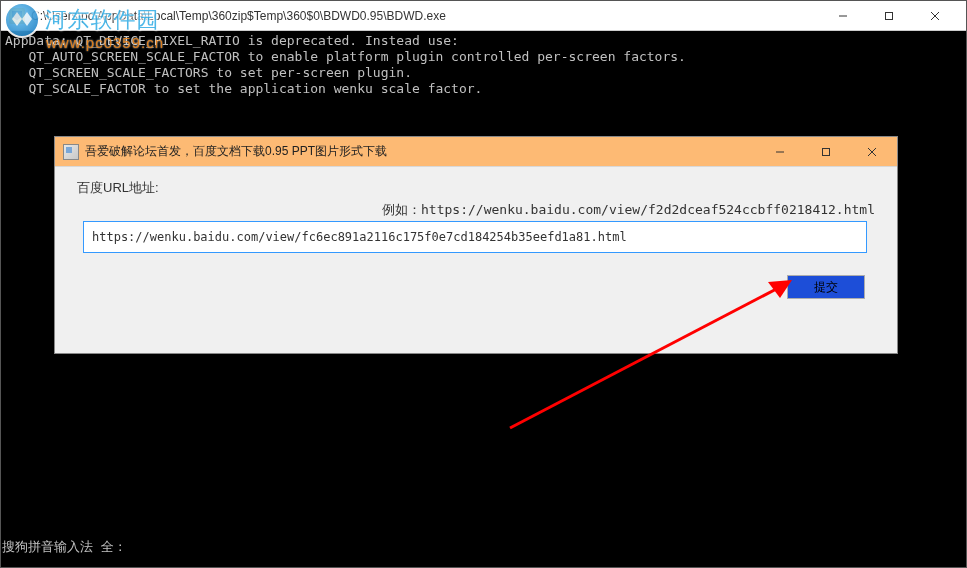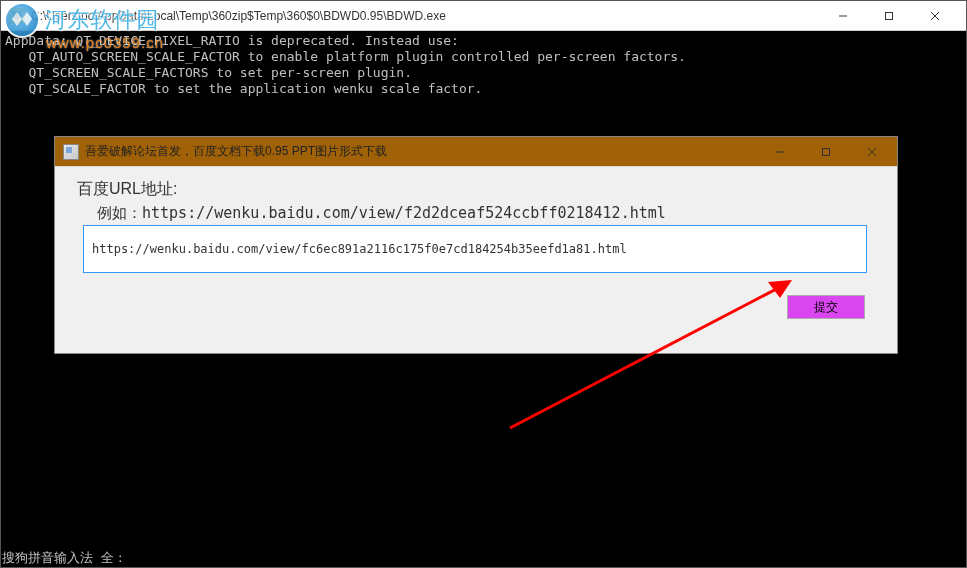--- a/index.html
+++ b/index.html
@@ -123,21 +123,21 @@
   left: 54px;
   width: 844px;
   height: 218px;
   background: #f0f0f0;
   border: 1px solid #888;
   box-shadow: 2px 2px 8px rgba(0,0,0,0.3);
   z-index: 10;
 }
 .dialog-titlebar {
   height: 30px;
-  background: #a16207;
+  background: #fdba74;
   display: flex;
   align-items: center;
   padding: 0 2px 0 8px;
   border-bottom: 1px solid #d8d8d8;
 }
 .dialog-titlebar .dicon {
   width: 16px; height: 16px;
   border: 1px solid #888;
   background: linear-gradient(135deg,#e8e8e8,#c8c8c8);
   margin-right: 6px;
@@ -153,75 +153,76 @@
   font-size: 12px;
   color: #222;
   flex: 1;
 }
 .dialog-body {
   padding: 12px 22px;
   font-size: 12px;
   color: #333;
 }
 .form-label {
-  font-size: 16px;
+  font-size: 13px;
   color: #333;
   margin-bottom: 4px;
 }
 .form-hint {
-  font-size: 15px;
+  font-size: 13px;
   color: #333;
   margin-left: 20px;
   margin-bottom: 0;
   font-family: "SimSun", monospace;
+  text-align: right;
 }
 .url-input {
   display: block;
   width: 784px;
-  height: 48px;
+  height: 32px;
   margin-left: 6px;
   margin-top: 2px;
   padding: 4px 8px;
   font-family: "SimSun", monospace;
   font-size: 12px;
   border: 1px solid #3399ff;
   background: #fff;
   color: #333;
   outline: none;
 }
 .submit-row {
   display: flex;
   justify-content: flex-end;
   margin-top: 22px;
   padding-right: 10px;
 }
 .submit-btn {
   width: 78px;
   height: 24px;
-  background: #d946ef;
+  background: #1d4ed8;
   border: 1px solid #adadad;
   font-size: 12px;
   cursor: pointer;
 }
 
 
 .arrow-svg {
   position: absolute;
   top: 268px;
   left: 490px;
   width: 320px;
   height: 170px;
   z-index: 11;
   pointer-events: none;
 }
 
 
 .ime-bar {
   position: absolute;
-  bottom: 0; left: 0;
+  bottom: 11px; left: 0;
   height: 20px;
   color: #c0c0c0;
   font-size: 13px;
   font-family: "NSimSun","SimSun",monospace;
   padding: 0 2px;
   display: flex;
   align-items: center;
 }
 </style>
 </head>

